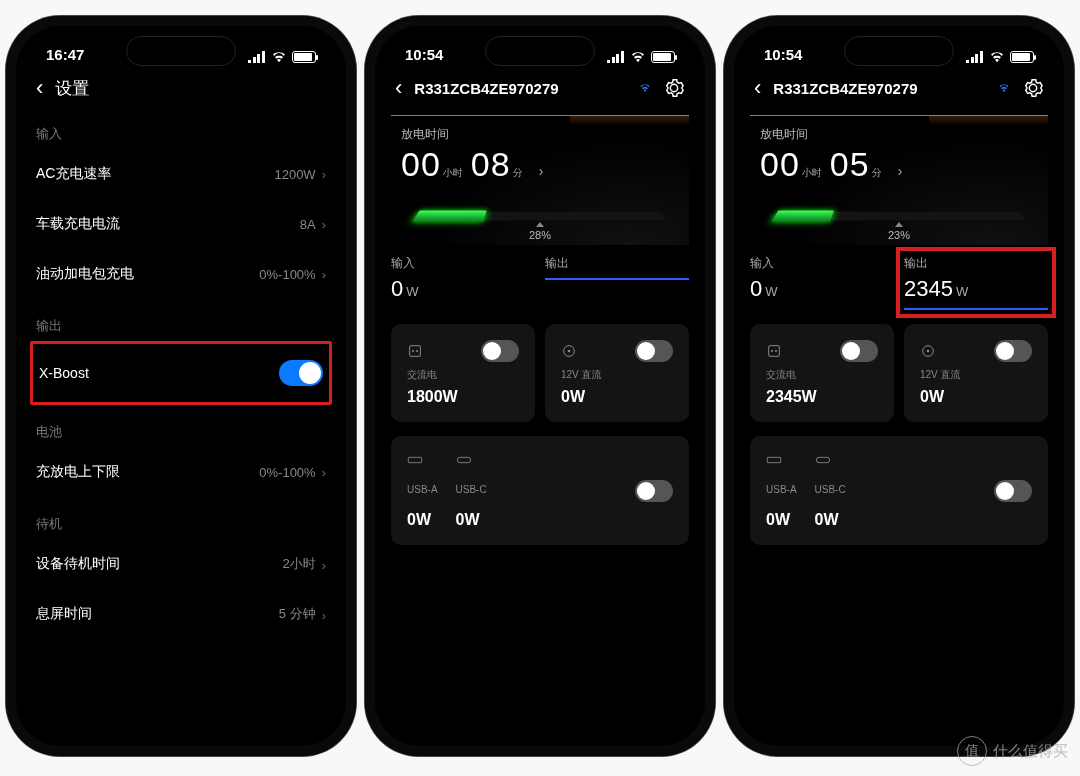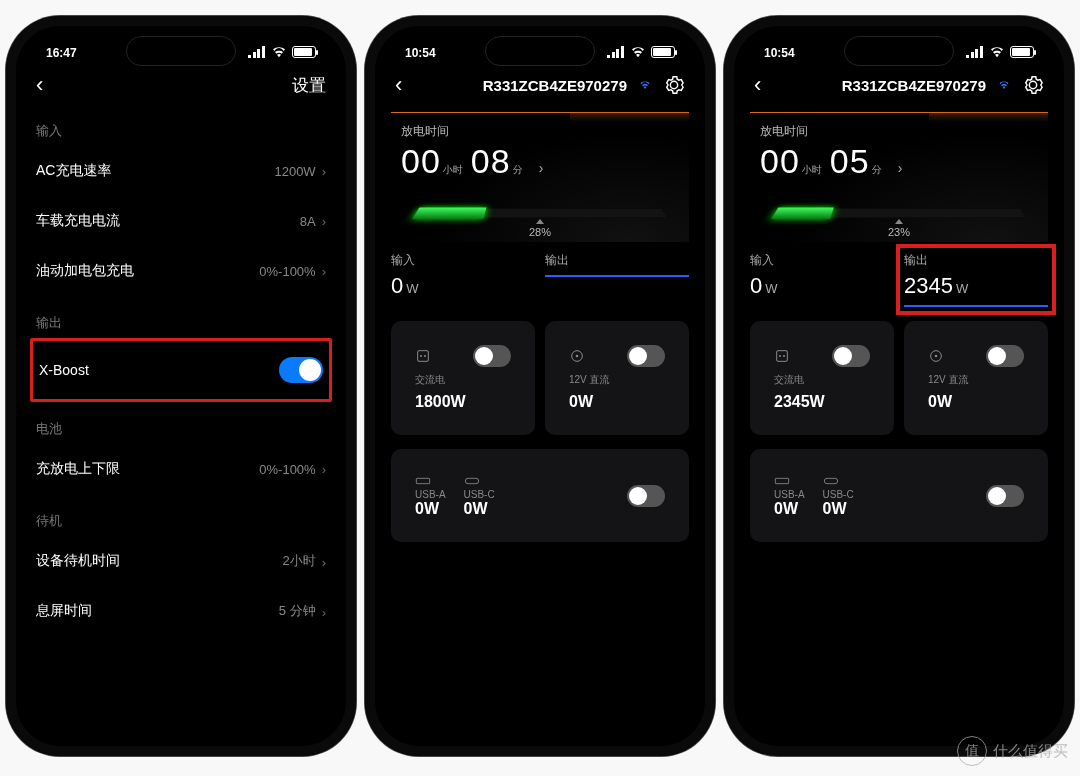--- a/index.html
+++ b/index.html
@@ -42,40 +42,40 @@
     position: absolute;
     top: 12px; left: 12px; right: 12px; bottom: 12px;
     background: #000;
     border-radius: 44px;
     overflow: hidden;
     color: #fff;
   }
   .statusbar {
     display: flex;
     justify-content: space-between;
-    align-items: flex-start;
+    align-items: flex-end;
     padding: 18px 28px 4px;
-    font-size: 12px;
+    font-size: 15px;
     font-weight: 600;
   }
   .status-icons { display: flex; gap: 5px; align-items: center; }
   .sig { width: 18px; height: 12px; display:flex; align-items:flex-end; gap:1.5px; }
   .sig i { width:3px; background:#fff; }
   .sig i:nth-child(1){height:25%} .sig i:nth-child(2){height:50%} .sig i:nth-child(3){height:75%} .sig i:nth-child(4){height:100%}
   .wifi { width:16px; height:12px; }
   .batt { width:24px; height:12px; border:1px solid #fff; border-radius:3px; position:relative; }
   .batt::after { content:""; position:absolute; right:-3px; top:3px; width:2px; height:5px; background:#fff; border-radius:1px; }
   .batt i { position:absolute; left:1px; top:1px; bottom:1px; width:80%; background:#fff; border-radius:1px; }
 
   .navbar {
     display:flex; align-items:center; padding: 8px 18px 6px;
     gap:12px; font-size:17px; font-weight:500;
   }
   .back { font-size:22px; font-weight:300; }
-  .navbar .title { flex:1;text-align:right; }
+  .navbar .title { flex:1; }
   .gear { width:22px; height:22px; }
 
   .list { padding: 0 18px; }
   .section-label { color:#777; font-size:13px; padding: 18px 0 6px; }
   .row {
     display:flex; justify-content:space-between; align-items:center;
     padding: 16px 0; font-size:14px; font-weight:400;
   }
   .row .value { color:#888; font-size:13px; display:flex; align-items:flex-end; gap:6px; }
   .chev { color:#666; }
@@ -124,30 +124,30 @@
   .io-row { display:flex; gap:10px; margin-top:10px; }
   .io-box { flex:1; }
   .io-label { font-size:12px; color:#aaa; margin-bottom:4px; }
   .io-val { font-size:22px; font-weight:500; }
   .io-unit { font-size:13px; color:#aaa; margin-left:3px; }
   .io-underline { height:2px; margin-top:6px; }
   .io-underline.blue { background:#2e5bff; }
 
   .cards { display:flex; gap:10px; margin-top:14px; }
   .card {
-    flex:1; background:#141416; border-radius:10px; padding:24px;
+    flex:1; background:#141416; border-radius:10px; padding:16px;
     display:flex; flex-direction:column; gap:6px; position:relative;
     min-height:74px;
   }
   .card-head { display:flex; justify-content:space-between; align-items:center; }
   .card-icon { width:16px; height:16px; color:#888; }
   .card-sub { font-size:10px; color:#888; }
   .card-val { font-size:16px; font-weight:600; }
   .usb-card .pair { display:flex; gap:18px; }
-  .usb-card .col { display:flex; flex-direction:column; gap:0; }
+  .usb-card .col { display:flex; flex-direction:column; gap:16px; }
 
   .highlight-box { position:absolute; border:4px solid #d81f1f; pointer-events:none; }
 
   .watermark {
     position:absolute; right:12px; bottom:10px;
     display:flex; align-items:center; gap:6px;
     color:#aaa; font-size:15px; opacity:.75; font-weight:500;
   }
   .watermark .circ {
     width:30px; height:30px; border:1.5px solid #aaa; border-radius:50%;

